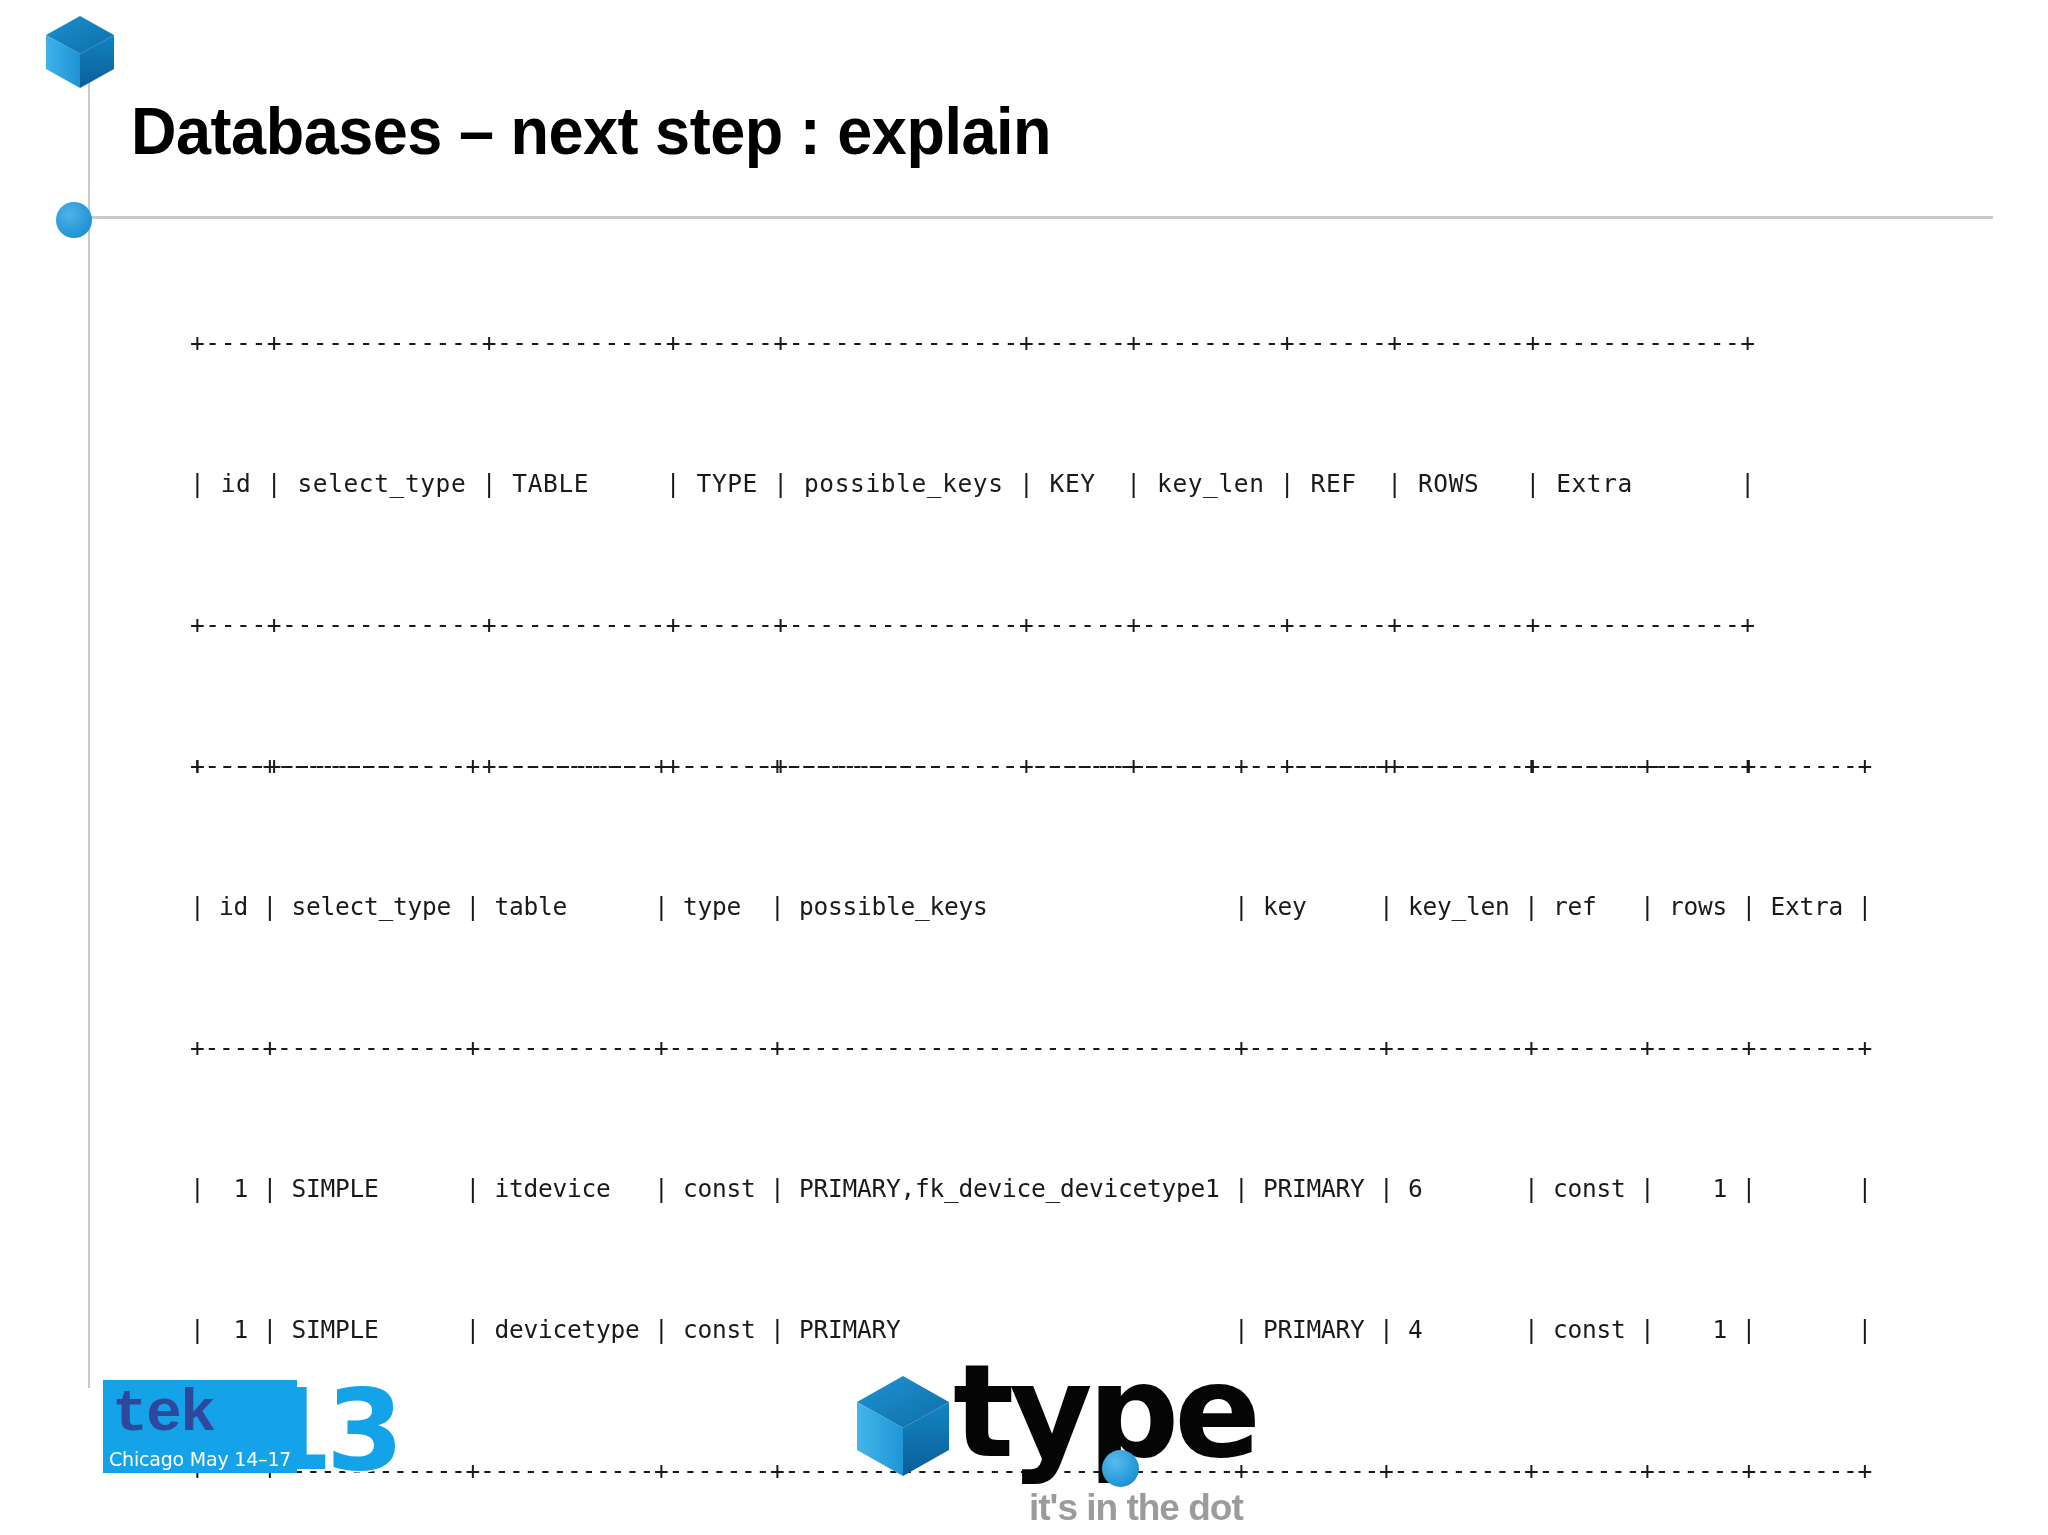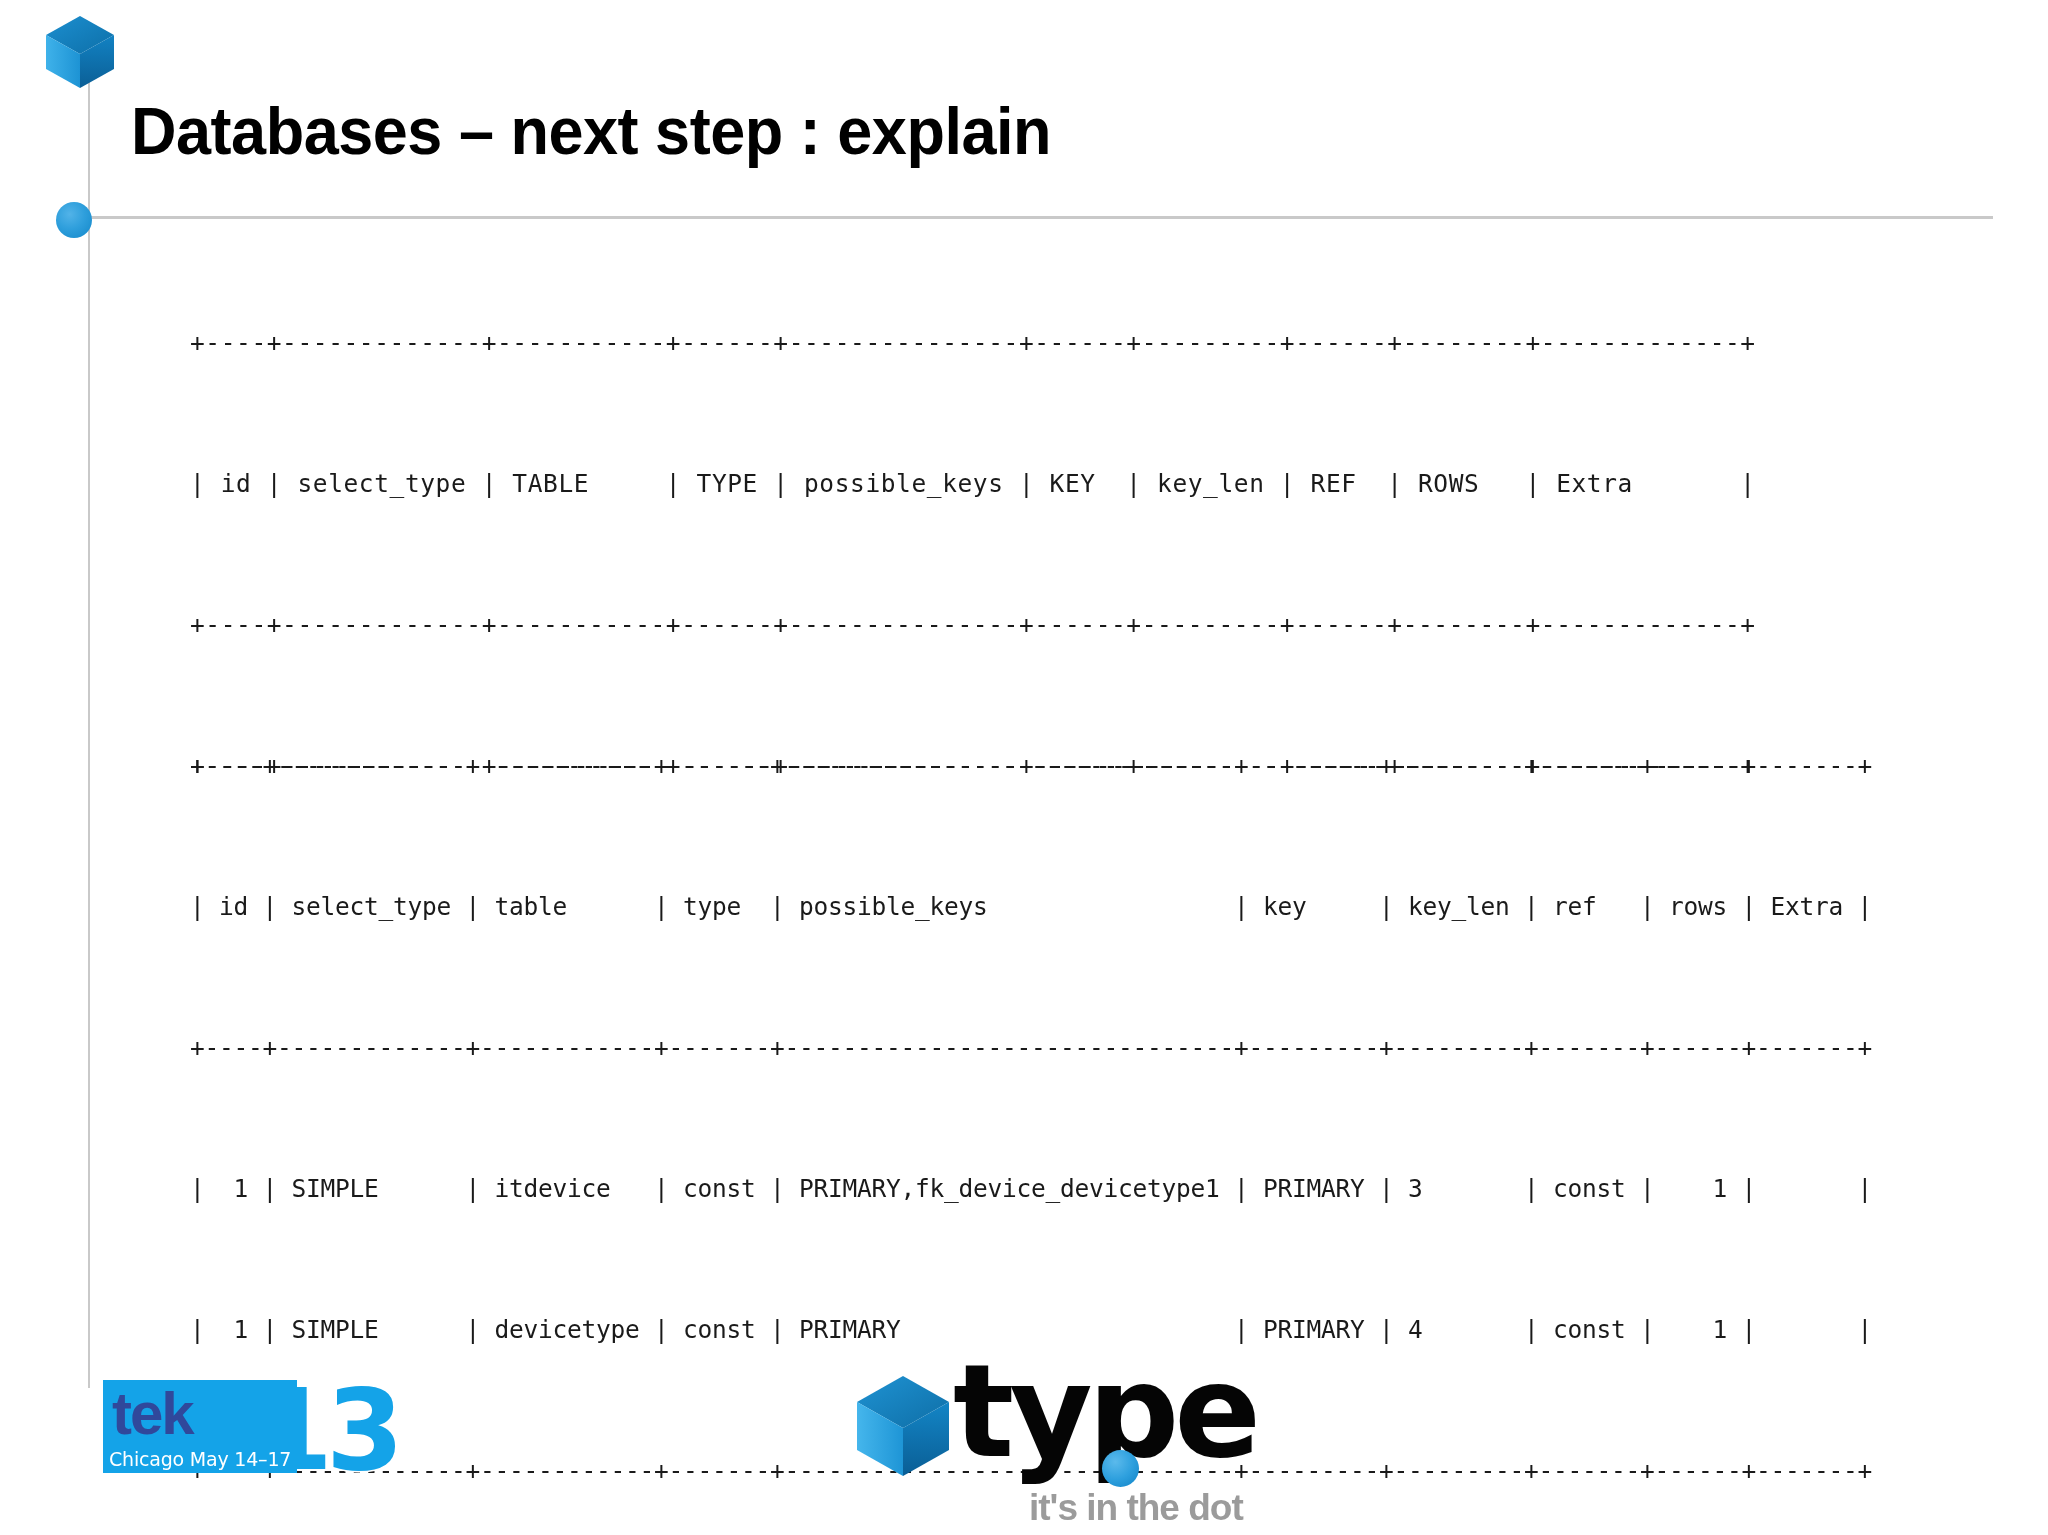--- a/index.html
+++ b/index.html
@@ -107,21 +107,21 @@
   }
   .tek-word {
     position: absolute;
     left: 9px;
     top: 4px;
     font-size: 60px;
     font-weight: bold;
     color: #30489b;
     letter-spacing: -2px;
     line-height: 1;
-    font-family: Liberation Sans, sans-serif;
+    font-family: Liberation Mono, monospace;
   }
   .tek-sub {
     position: absolute;
     left: 6px;
     bottom: 3px;
     font-size: 19px;
     color: #ffffff;
     font-family: "DejaVu Sans", sans-serif;
     letter-spacing: -0.2px;
   }
@@ -221,21 +221,21 @@
   <span class="line">+----+-------------+-----------+------+---------------+------+---------+------+--------+-------------+</span>
   <span class="line">| id | select_type | TABLE     | TYPE | possible_keys | KEY  | key_len | REF  | ROWS   | Extra       |</span>
   <span class="line">+----+-------------+-----------+------+---------------+------+---------+------+--------+-------------+</span>
   <span class="line">+----+-------------+-----------+------+---------------+------+---------+------+--------+-------------+</span>
 </div>
 
 <div class="console" id="block-two">
   <span class="line">+----+-------------+------------+-------+-------------------------------+---------+---------+-------+------+-------+</span>
   <span class="line">| id | select_type | table      | type  | possible_keys                 | key     | key_len | ref   | rows | Extra |</span>
   <span class="line">+----+-------------+------------+-------+-------------------------------+---------+---------+-------+------+-------+</span>
-  <span class="line">|  1 | SIMPLE      | itdevice   | const | PRIMARY,fk_device_devicetype1 | PRIMARY | 3       | const |    1 |       |</span>
+  <span class="line">|  1 | SIMPLE      | itdevice   | const | PRIMARY,fk_device_devicetype1 | PRIMARY | 6       | const |    1 |       |</span>
   <span class="line">|  1 | SIMPLE      | devicetype | const | PRIMARY                       | PRIMARY | 4       | const |    1 |       |</span>
   <span class="line">+----+-------------+------------+-------+-------------------------------+---------+---------+-------+------+-------+</span>
 </div>
 
 <div class="tek-logo">
   <div class="tek-13">13</div>
   <div class="tek-plate">
     <div class="tek-word">tek</div>
     <div class="tek-sub">Chicago May 14–17</div>
   </div>

